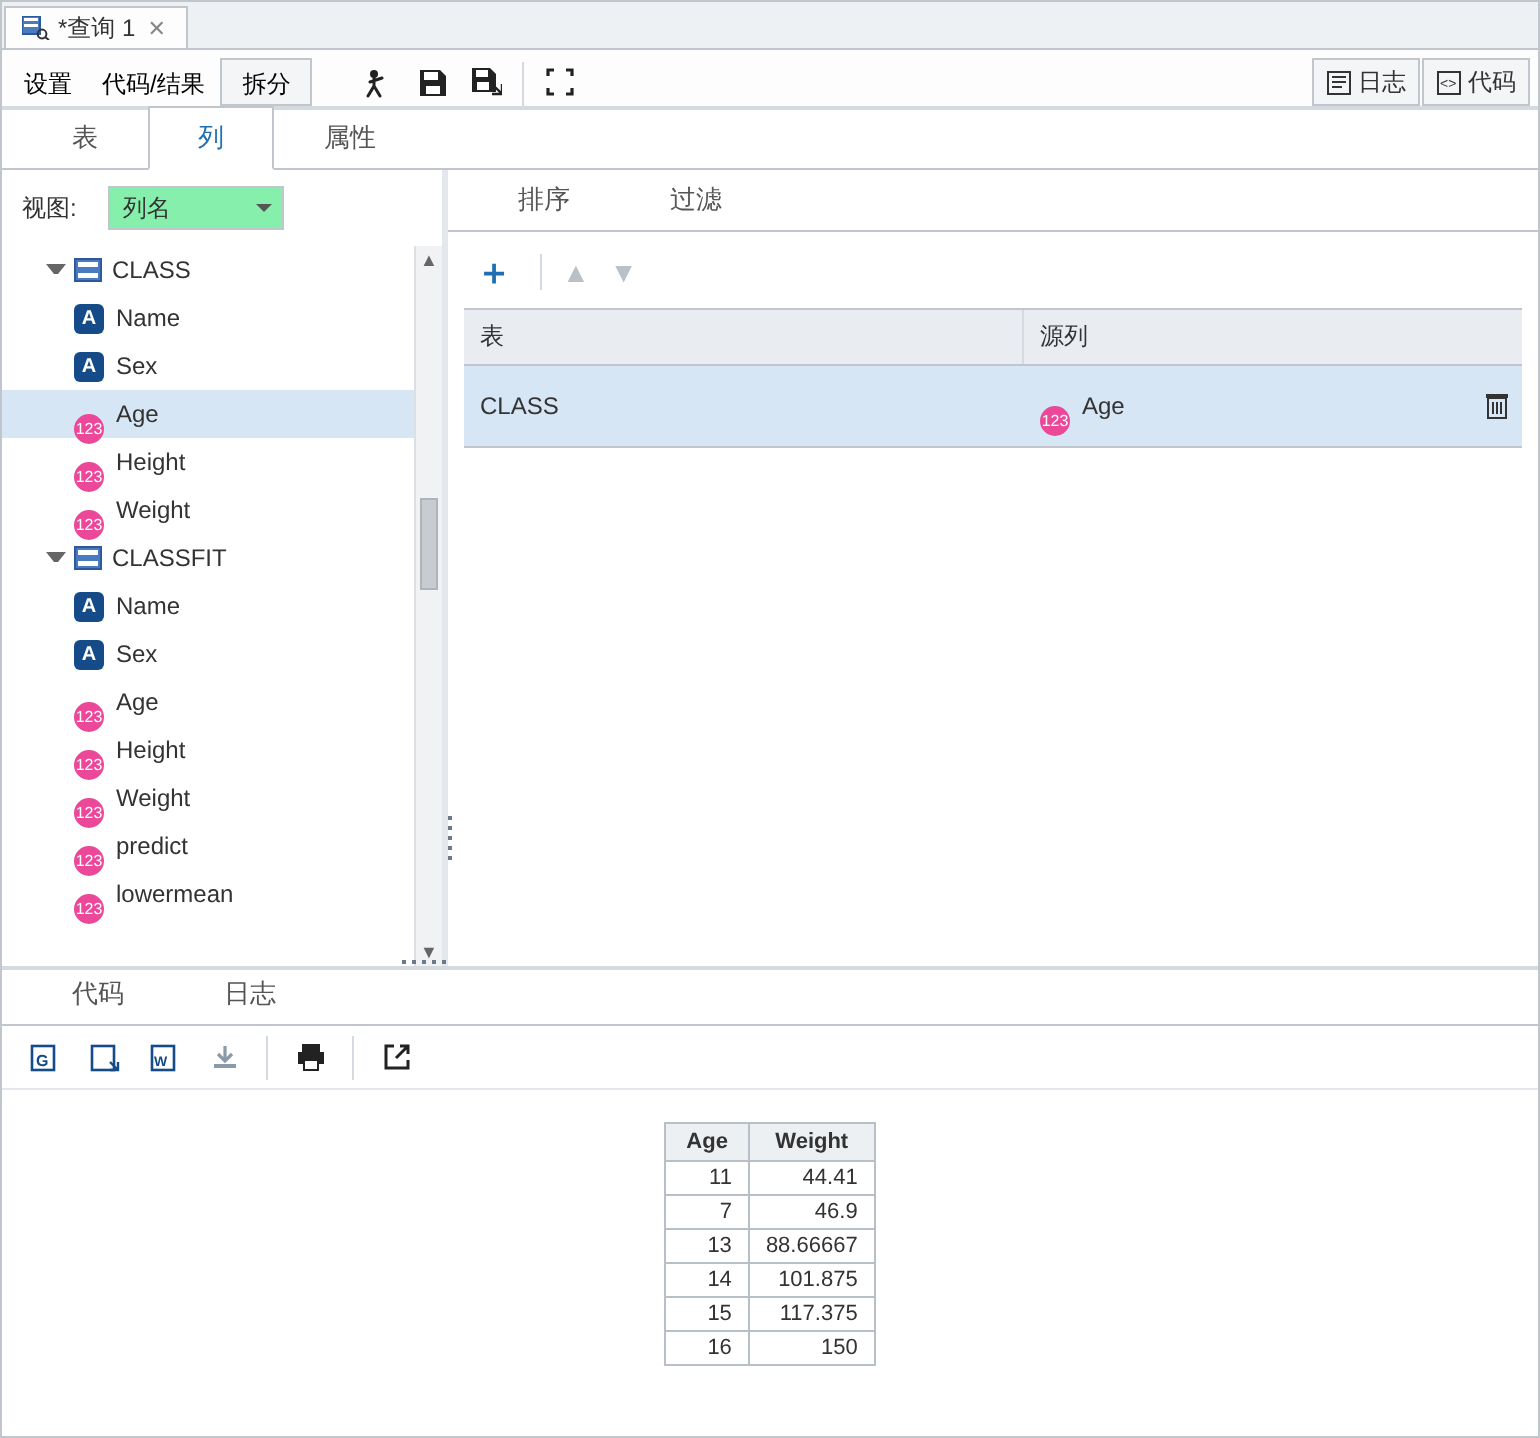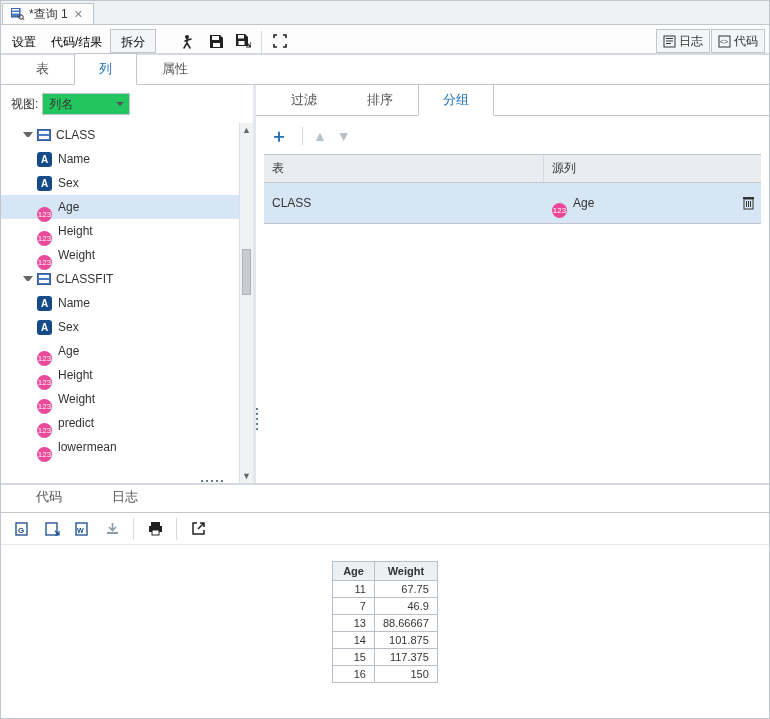--- a/index.html
+++ b/index.html
@@ -16,24 +16,24 @@
   .spacer { flex:1; }
   .icon-btn { width:26px; height:24px; display:flex; align-items:center; justify-content:center; cursor:pointer; border:1px solid transparent; }
   .tool-sep { width:1px; height:22px; background:#d5dae0; margin:0 4px; }
   .pill-btn { height:24px; display:flex; align-items:center; gap:3px; padding:0 6px; border:1px solid #c0c6cc; background:#f3f5f7; cursor:pointer; font-size:12px; color:#333; }
   
   .tabs { height:30px; display:flex; align-items:flex-end; padding-left:10px; border-bottom:1px solid #c0c6cc; }
   .tab { padding:6px 24px; border:1px solid transparent; border-bottom:none; font-size:13px; color:#555; cursor:pointer; }
   .tab.active { border-color:#c0c6cc; border-bottom:1px solid #fff; margin-bottom:-1px; color:#1f6fb2; background:#fff; }
   
   .main { flex:1; display:flex; min-height:0; }
-  .sidebar { width:255px; border-right:3px solid #e4e8ec; display:flex; flex-direction:column; position:relative;justify-content:flex-end;}
+  .sidebar { width:223px; border-right:3px solid #e4e8ec; display:flex; flex-direction:column; position:relative;justify-content:flex-end;}
   .content { flex:1; display:flex; flex-direction:column; min-width:0; }
   .view-row { display:flex; align-items:center; gap:4px; padding:8px 10px; }
-  .select { border:1px solid #c0c6cc; height:22px; display:flex; align-items:center; padding:0 16px 0 6px; position:relative; min-width:88px; background:#22c55e; }
+  .select { border:1px solid #c0c6cc; height:22px; display:flex; align-items:center; padding:0 16px 0 6px; position:relative; min-width:88px; background:#86efac;margin-left:12px; }
   .select::after { content:""; position:absolute; right:5px; top:8px; border:4px solid transparent; border-top-color:#555; }
   .tree-wrap { flex:1; overflow:hidden; position:relative; }
   .tree { position:absolute; inset:0 14px 0 0; overflow:auto; }
   .sb-track { position:absolute; right:0; top:0; bottom:0; width:14px; background:#f0f2f4; border-left:1px solid #dcdfe3; }
   .sb-btn { height:14px; display:flex; align-items:center; justify-content:center; color:#666; font-size:9px; }
   .sb-thumb { position:absolute; left:2px; right:2px; top:126px; height:46px; background:#c7ccd1; border:1px solid #aeb4ba; }
   .tree-row { display:flex; align-items:center; height:24px; padding-left:8px; cursor:default; }
   .tree-row.selected { background:#d7e6f4; }
   .tree-row .pad1 { width:14px; }
   .tree-row .pad2 { width:28px; }
@@ -244,23 +244,22 @@
 
     <div class="content" style="position:relative">
       <div class="splitter-dots">
           <i></i>
           <i></i>
           <i></i>
           <i></i>
           <i></i>
         </div>
       <div class="subtabs">
+        <div class="tab">排序</div>
         <div class="tab">过滤</div>
-        <div class="tab">排序</div>
-        <div class="tab active">分组</div>
       </div>
       <div class="content-body">
         <div class="action-row">
           <span class="plus">＋</span>
           <div style="width:1px;height:18px;background:#d5dae0;"></div>
           <span class="arrow-dis">▲</span>
           <span class="arrow-dis">▼</span>
         </div>
         <div class="grid">
           <div class="grid-head">
@@ -341,21 +340,21 @@
     </div>
     <div class="bcontent">
       <table class="result" id="result-tbl">
           <tbody>
             <tr>
               <th>Age</th>
               <th>Weight</th>
             </tr>
             <tr>
               <td>11</td>
-              <td>67.75</td>
+              <td>44.41</td>
             </tr>
             <tr>
               <td>7</td>
               <td>46.9</td>
             </tr>
             <tr>
               <td>13</td>
               <td>88.66667</td>
             </tr>
             <tr>

